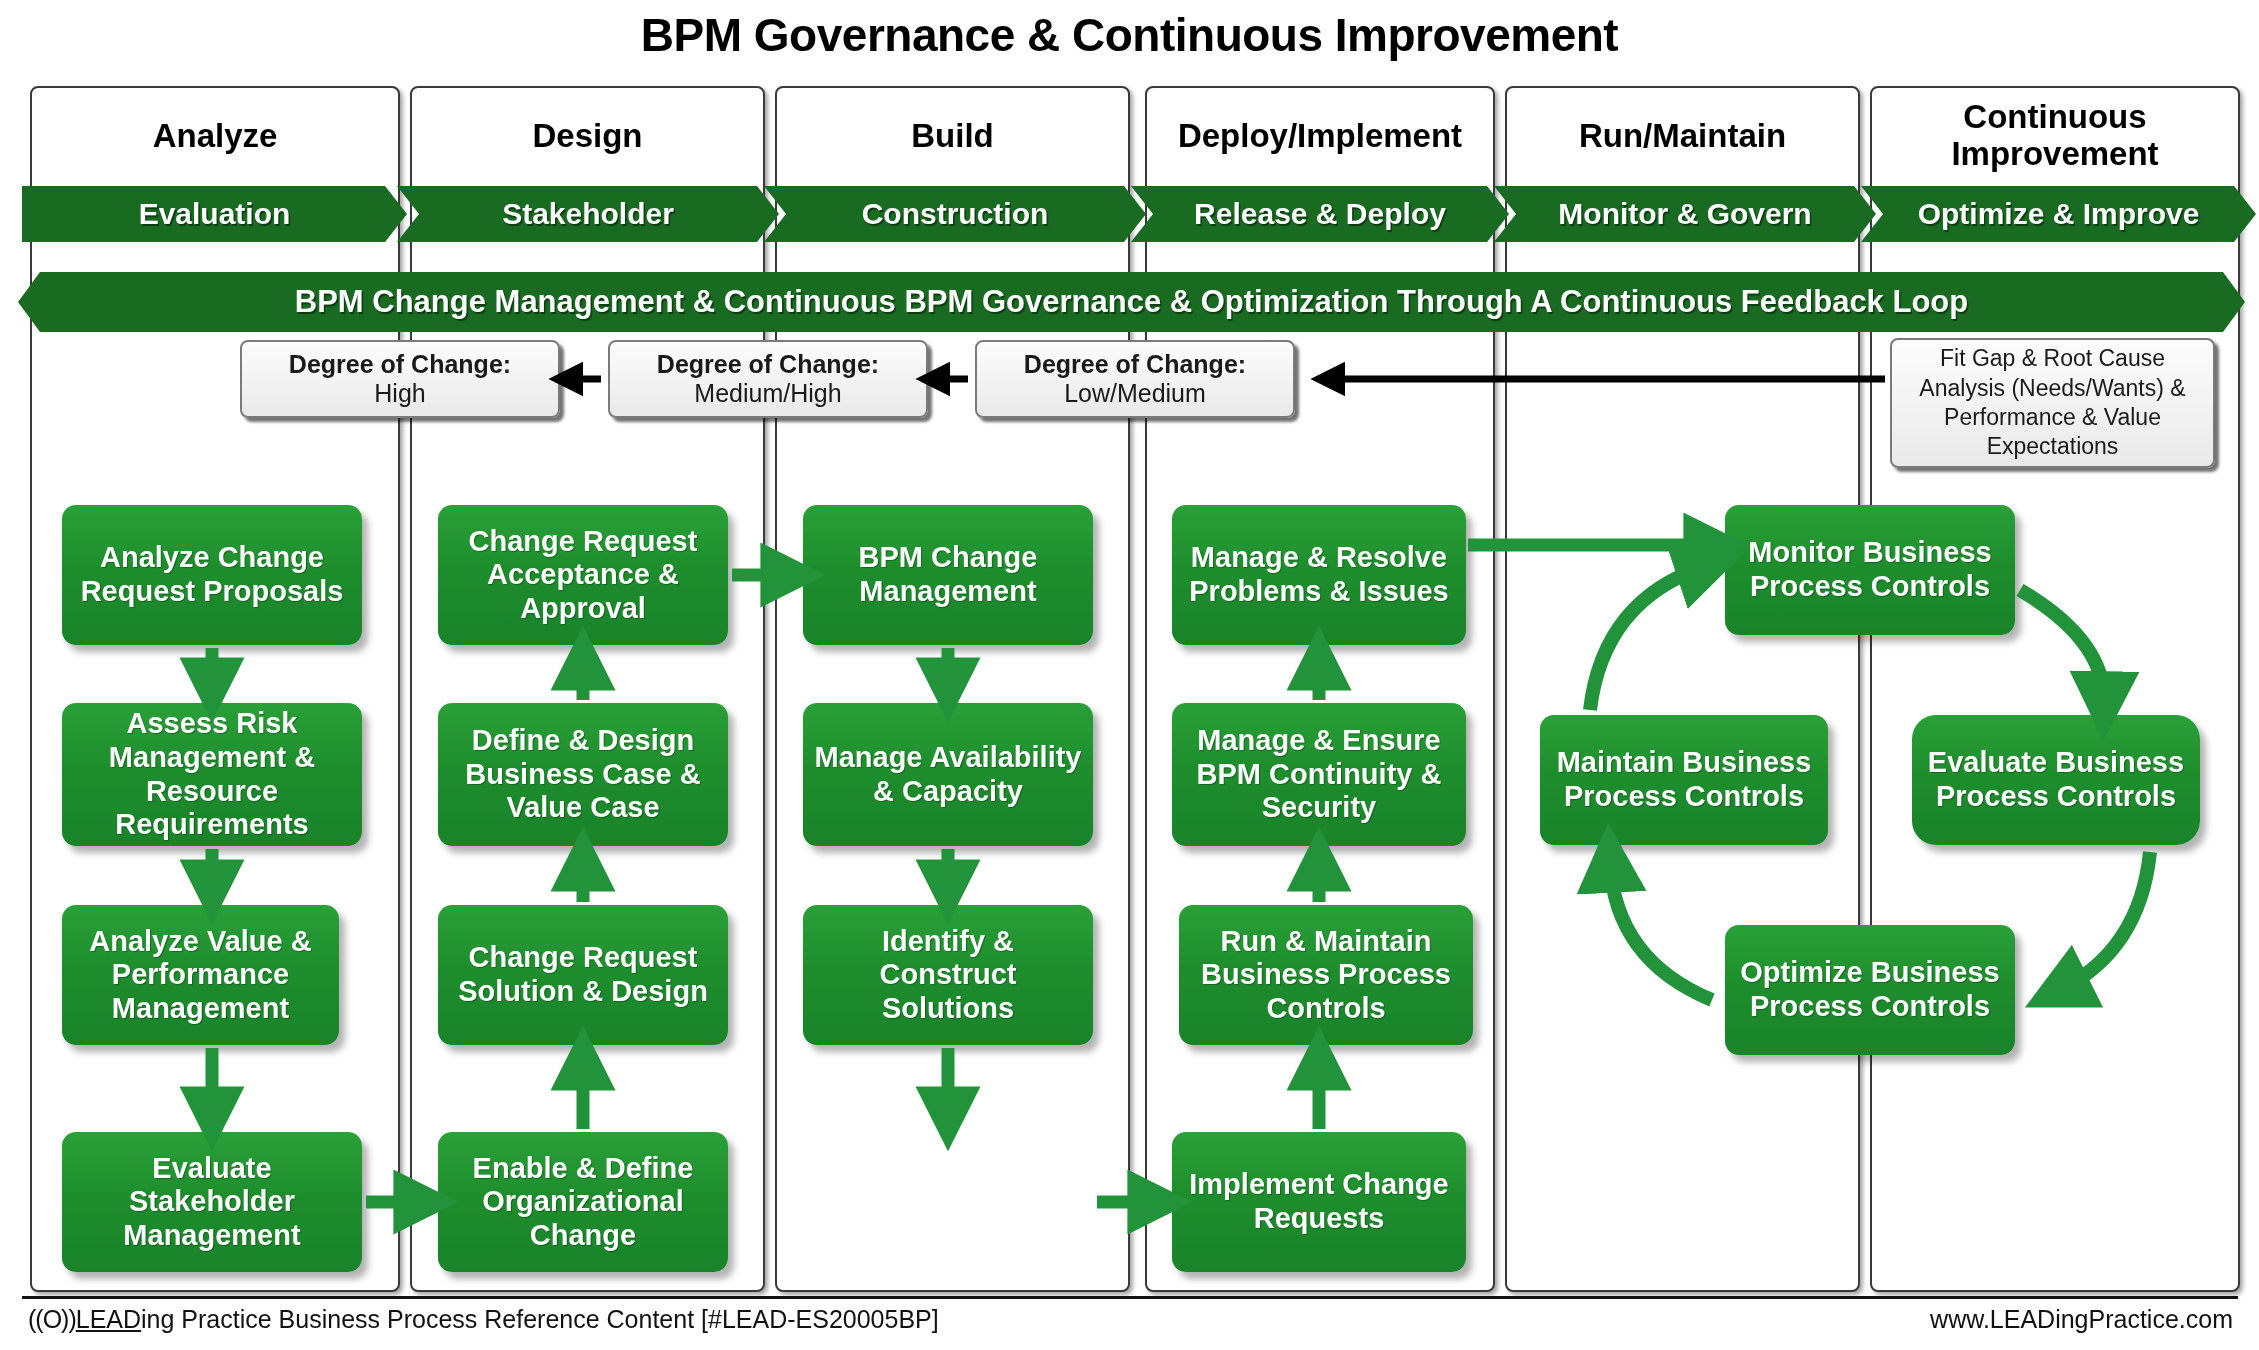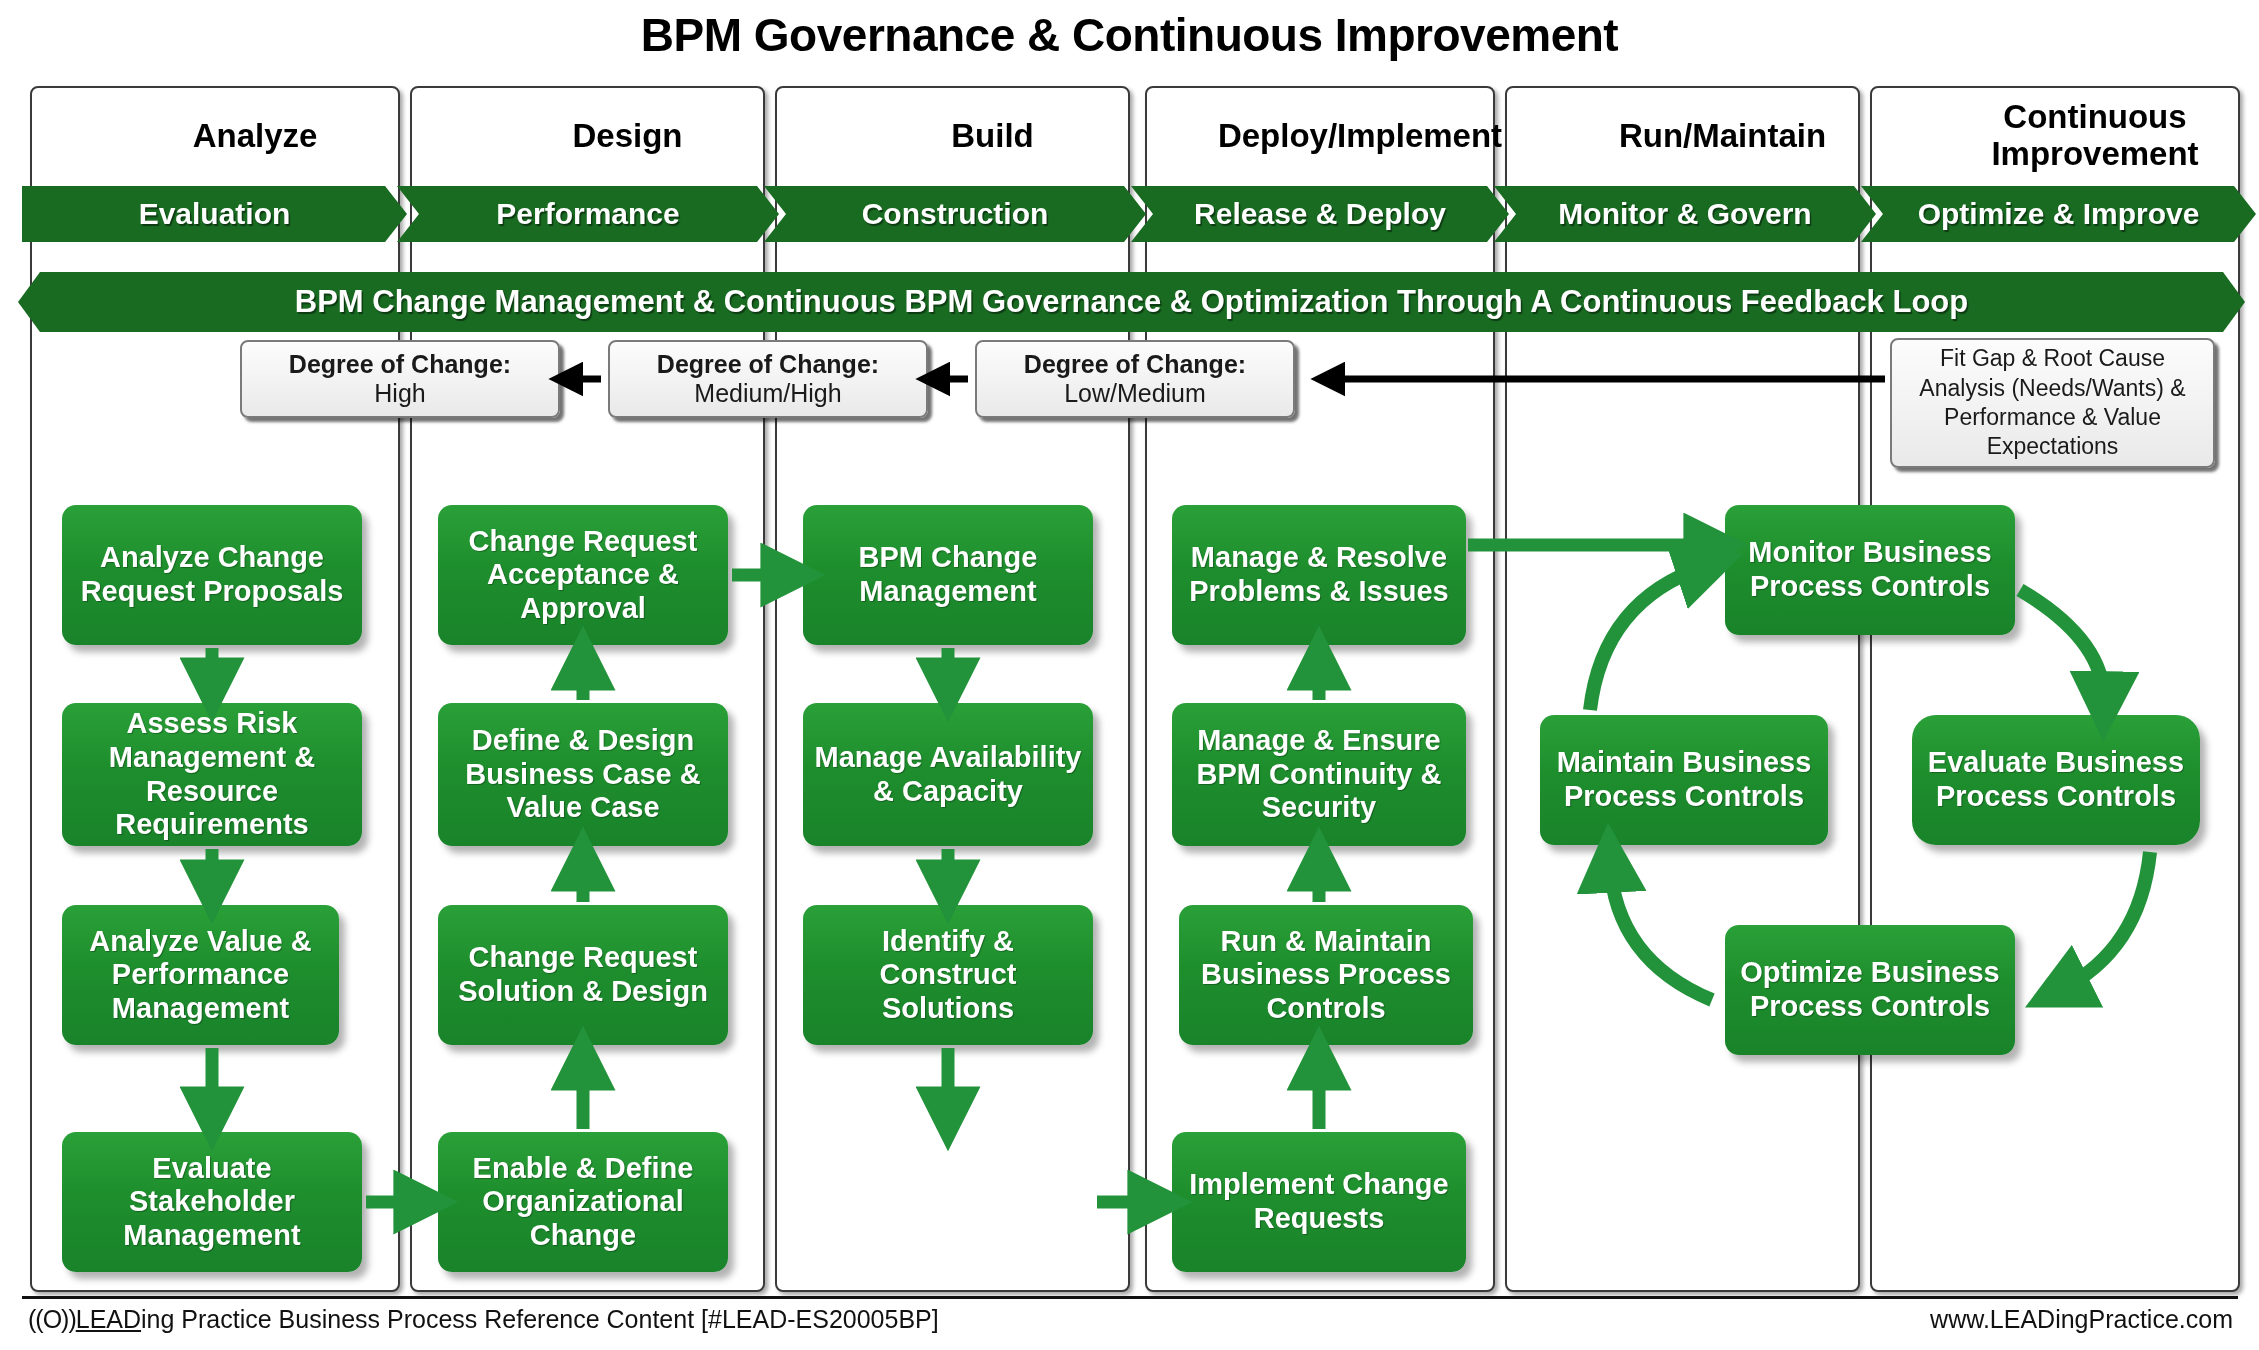--- a/index.html
+++ b/index.html
@@ -43,21 +43,20 @@
     display: flex;
     align-items: center;
     justify-content: center;
     text-align: center;
     font-size: 33px;
     font-weight: bold;
     color: #000;
     line-height: 1.12;
     box-sizing: border-box;
     padding: 0 6px;
-    margin-left: 40px;
   }
 
   
   .chev-row { position: absolute; left: 0; top: 186px; width: 2259px; height: 56px; }
   .chev {
     position: absolute;
     top: 0; height: 56px;
     background: #186B21;
     color: #ffffff;
     font-size: 30px;
@@ -169,21 +168,21 @@
   </div>
   <div class="col-panel" style="left:1870px;width:370px;">
     <div class="col-title">Continuous Improvement</div>
   </div>
 
   <div class="chev-row">
     <div class="chev first" style="left:22px;width:385px;">
       <span>Evaluation</span>
     </div>
     <div class="chev mid" style="left:397px;width:382px;">
-      <span>Performance</span>
+      <span>Stakeholder</span>
     </div>
     <div class="chev mid" style="left:764px;width:382px;">
       <span>Construction</span>
     </div>
     <div class="chev mid" style="left:1131px;width:378px;">
       <span>Release &amp; Deploy</span>
     </div>
     <div class="chev mid" style="left:1494px;width:382px;">
       <span>Monitor &amp; Govern</span>
     </div>

